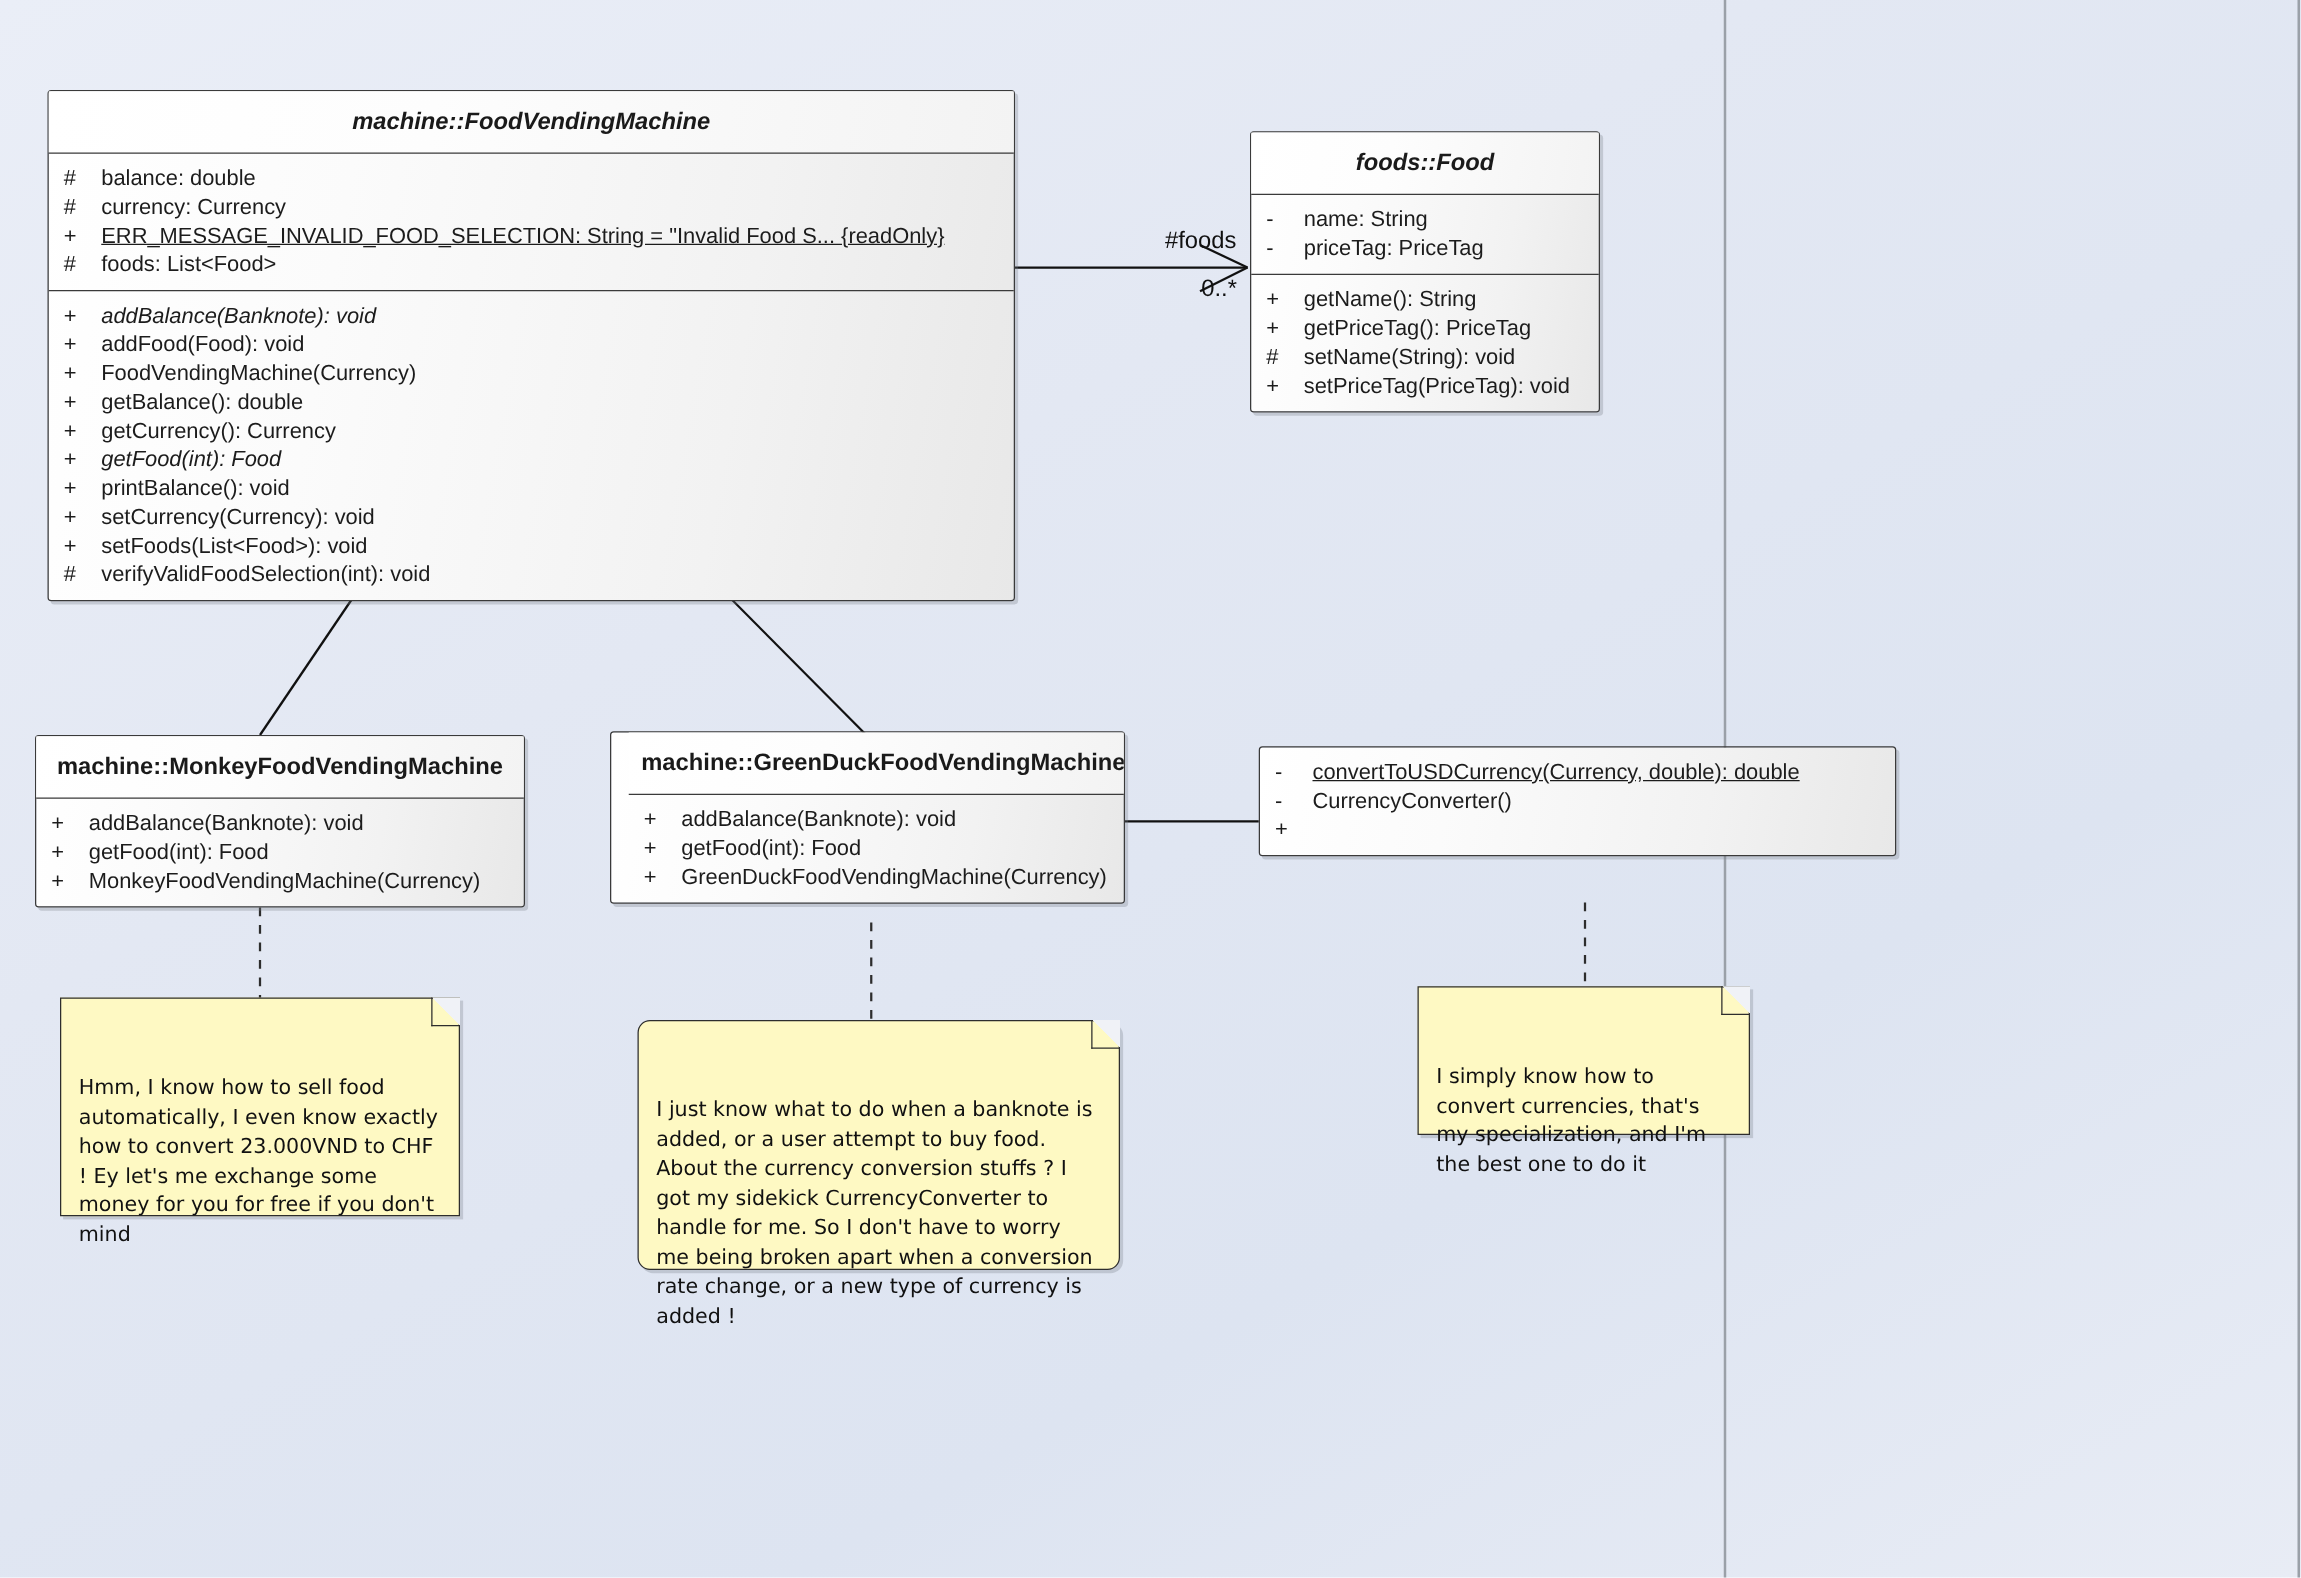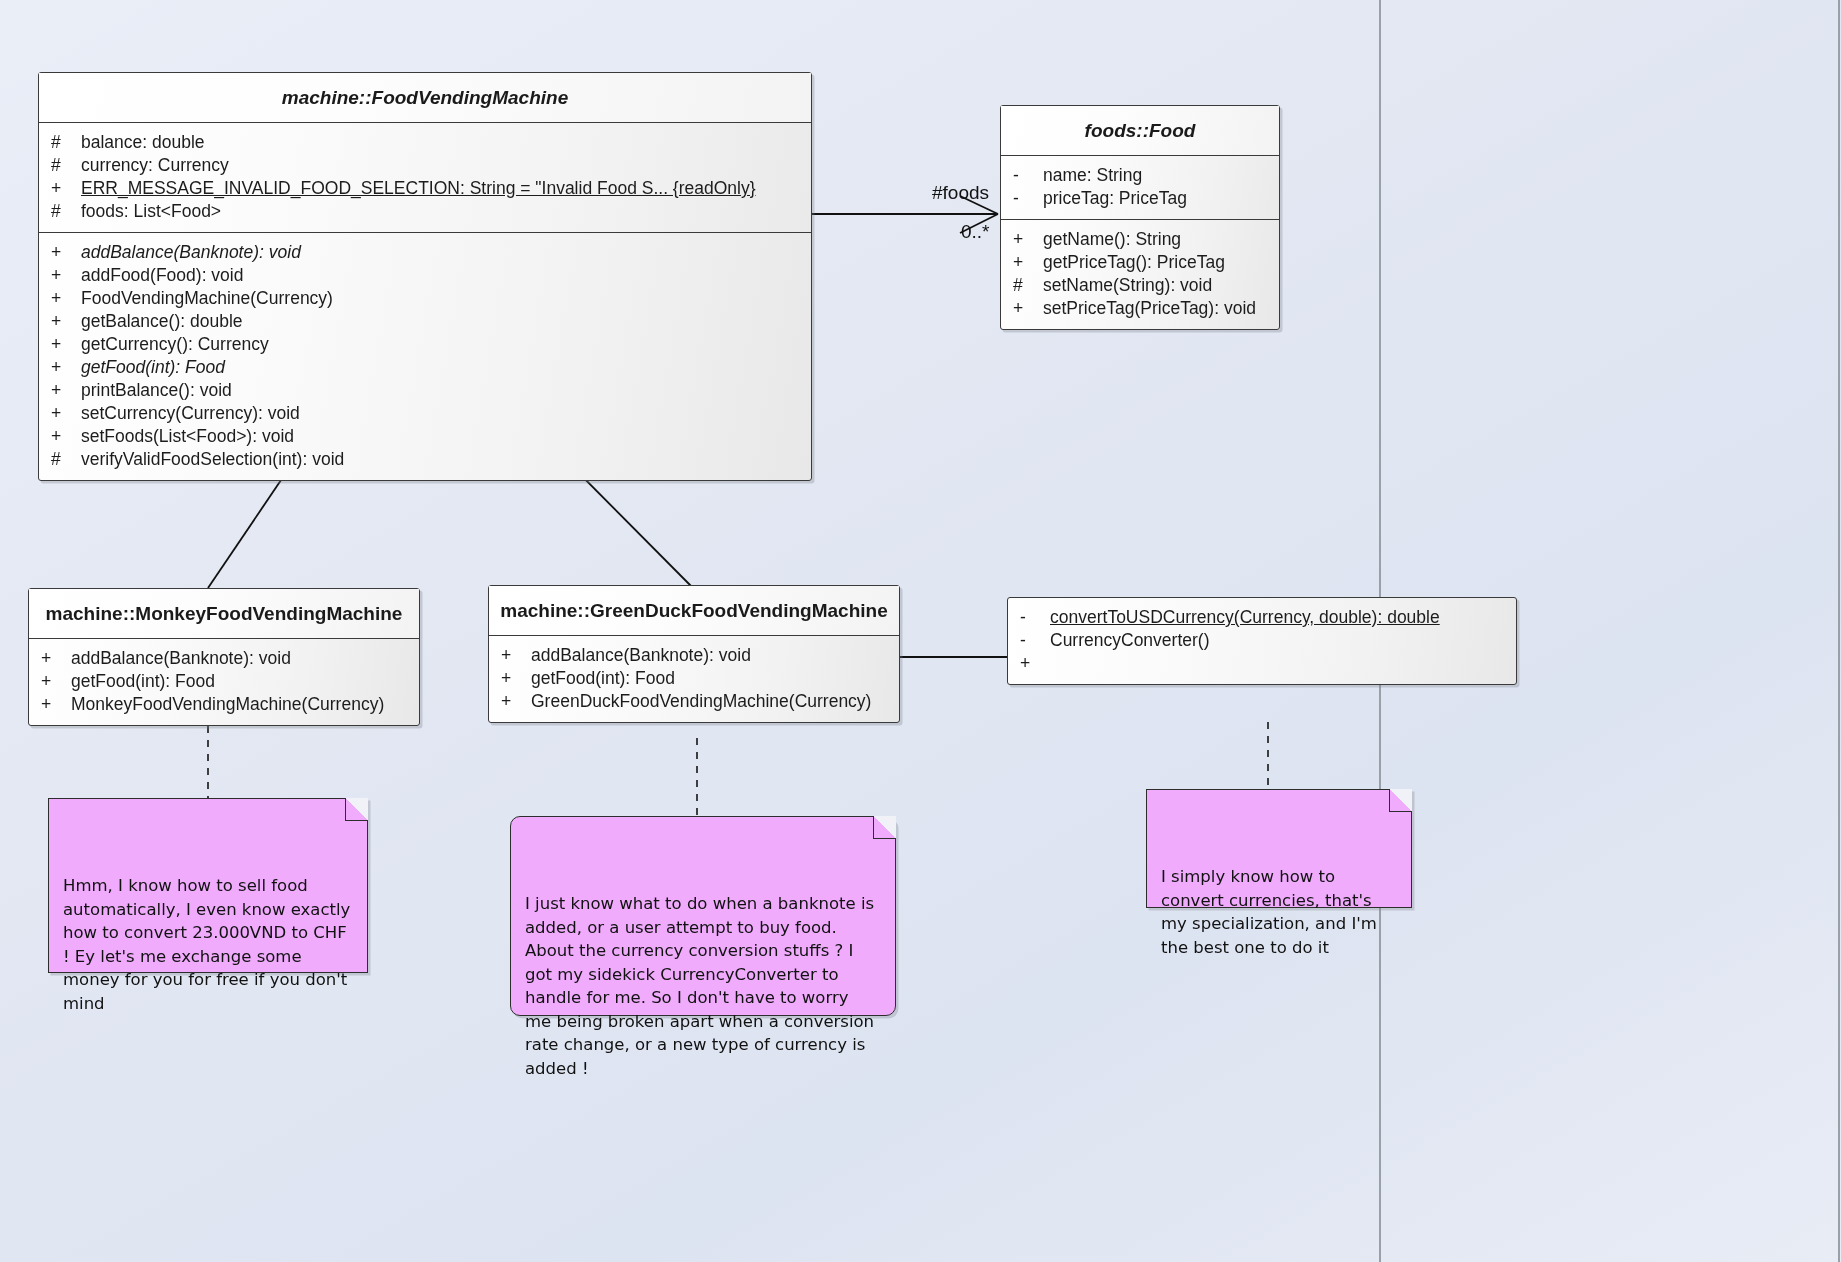--- a/index.html
+++ b/index.html
@@ -70,29 +70,29 @@
     width: 30px;
     flex: 0 0 30px;
     text-align: left;
   }
   .uml-sig.italic { font-style: italic; }
   .uml-sig.underline { text-decoration: underline; }
 
   
   .uml-note {
     position: absolute;
-    background: #f0abfc;
+    background: #fef9c3;
     border: 1.6px solid #2d2d2d;
     box-shadow: 2.5px 2.5px 0 rgba(120,125,135,0.30);
     box-sizing: border-box;
     font-family: "DejaVu Sans", sans-serif;
     font-size: 16.5px;
     line-height: 23.5px;
     color: #111;
-    padding: 28px 16px 12px 14px;
+    padding: 12px 16px 12px 14px;
     white-space: pre-line;
   }
   .note-fold {
     position: absolute;
     top: -1px;
     right: -1px;
     width: 22px;
     height: 22px;
     background: linear-gradient(225deg, #f0f2f7 0%, #f0f2f7 50%, transparent 50.5%);
     border-left: 1.4px solid #2d2d2d;
@@ -262,21 +262,21 @@
         <span class="uml-vis">+</span>
         <span class="uml-sig">getFood(int): Food</span>
       </div>
       <div class="uml-row">
         <span class="uml-vis">+</span>
         <span class="uml-sig">MonkeyFoodVendingMachine(Currency)</span>
       </div>
     </div>
   </div>
 
-  <div class="uml-class" style="left:488px; top:585px; width:412px;">
+  <div class="uml-class" style="left:488px; top:585px; width:412px;padding-left:14px;">
     <div class="uml-title">machine::GreenDuckFoodVendingMachine</div>
     <div class="uml-section">
       <div class="uml-row">
         <span class="uml-vis">+</span>
         <span class="uml-sig">addBalance(Banknote): void</span>
       </div>
       <div class="uml-row">
         <span class="uml-vis">+</span>
         <span class="uml-sig">getFood(int): Food</span>
       </div>
@@ -306,18 +306,18 @@
   <div class="uml-note" style="left:48px; top:798px; width:320px; height:175px;">
     <span class="note-fold"></span>
     <span>Hmm, I know how to sell food automatically, I even know exactly how to convert 23.000VND to CHF ! Ey let's me exchange some money for you for free if you don't mind</span>
   </div>
 
   <div class="uml-note" style="left:510px; top:816px; width:386px; height:200px;border-radius:10px;">
     <span class="note-fold"></span>
     <span>I just know what to do when a banknote is added, or a user attempt to buy food. About the currency conversion stuffs ? I got my sidekick CurrencyConverter to handle for me. So I don't have to worry me being broken apart when a conversion rate change, or a new type of currency is added !</span>
   </div>
 
-  <div class="uml-note" style="left:1134px; top:789px; width:266px; height:119px;margin-left:12px;">
+  <div class="uml-note" style="left:1134px; top:789px; width:266px; height:119px;">
     <span class="note-fold"></span>
     <span>I simply know how to convert currencies, that's my specialization, and I'm the best one to do it</span>
   </div>
 
 </div>
 
 </body></html>

